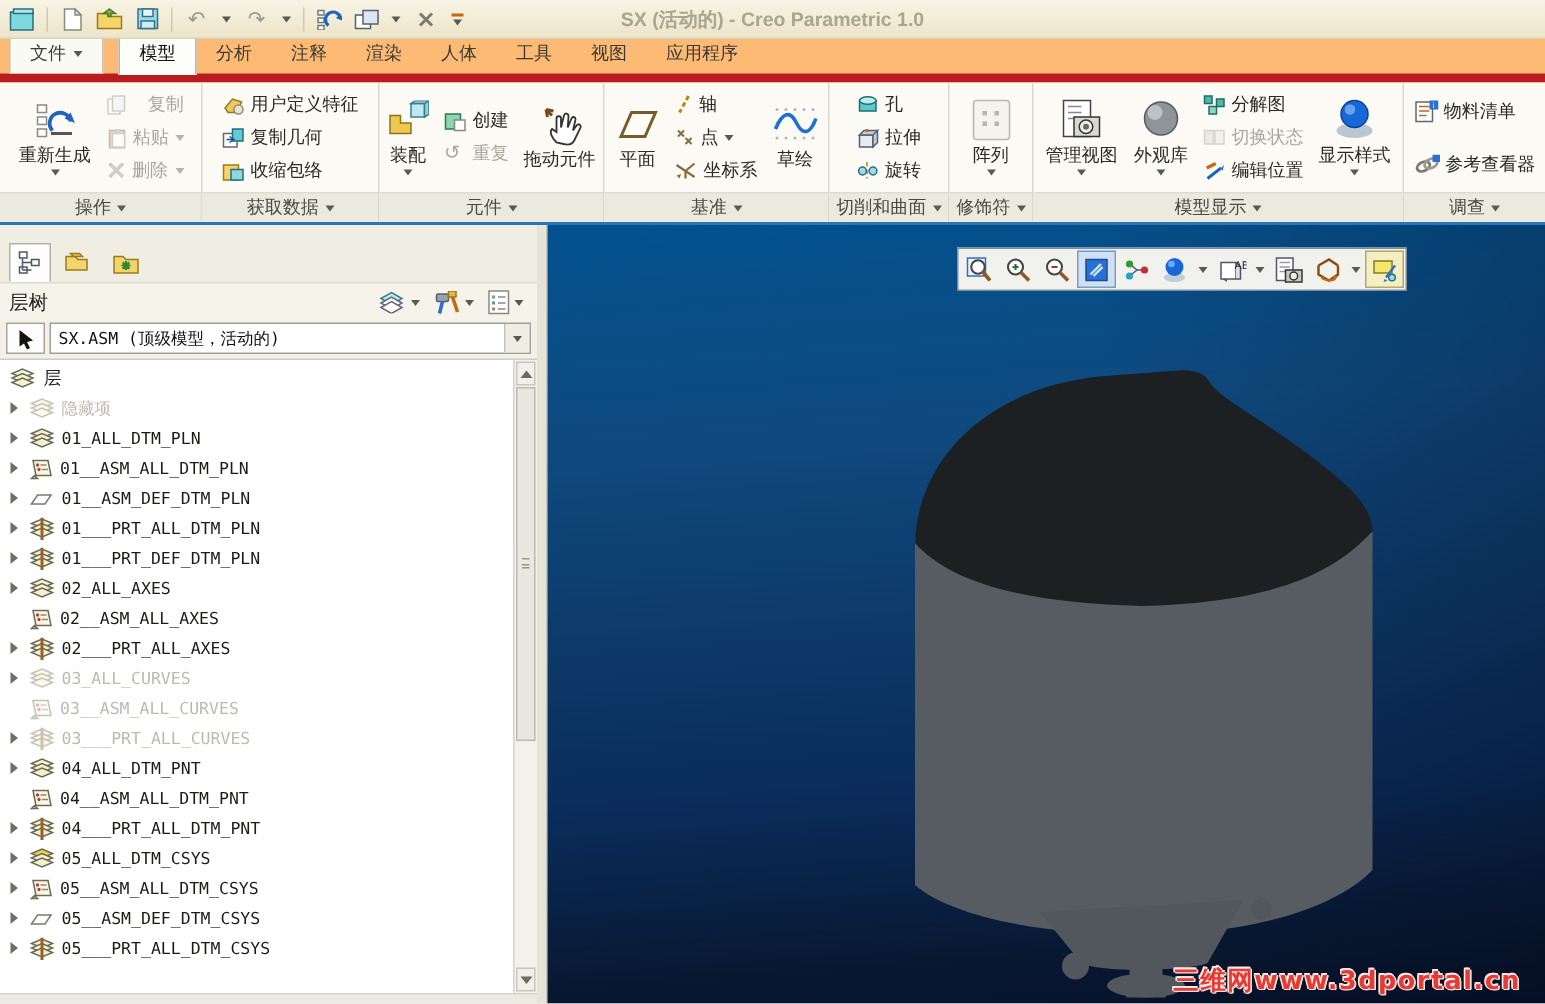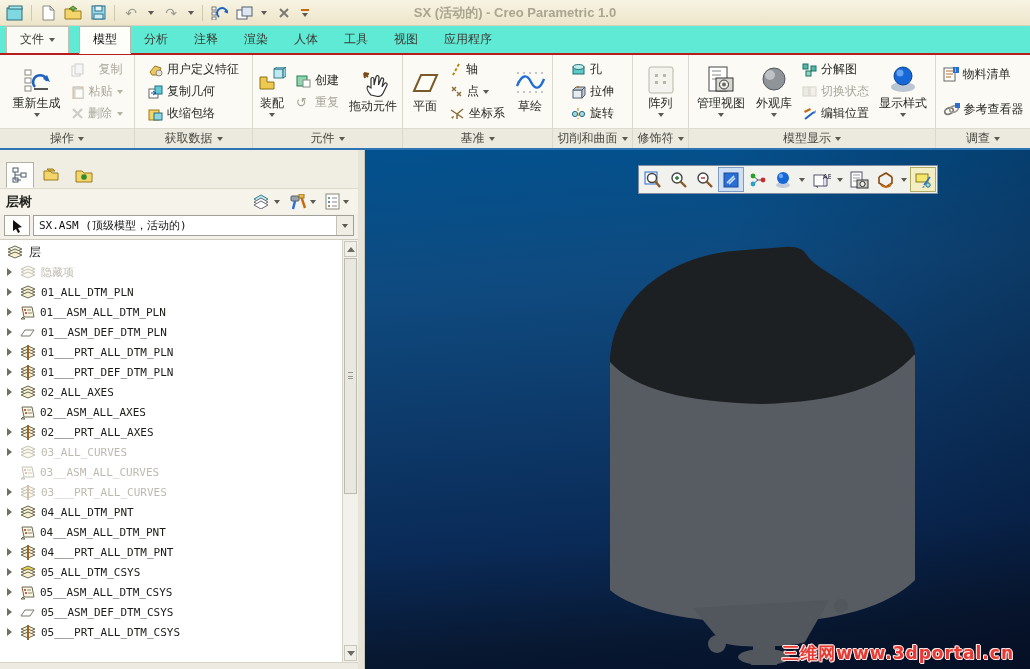--- a/index.html
+++ b/index.html
@@ -10,21 +10,21 @@
   
   .titlebar { height:26px; background:linear-gradient(#f8f4e4,#ece5c9); display:flex; align-items:center; position:relative; border-bottom:1px solid #d8d2bc; flex:none; }
   .qat { display:flex; align-items:center; gap:3px; padding-left:4px; height:100%; }
   .qbtn { width:22px; height:20px; display:flex; align-items:center; justify-content:center; border:1px solid transparent; border-radius:2px; }
   .qbtn svg { display:block; }
   .qsep { width:1px; height:16px; background:#cfc9b2; margin:0 2px; }
   .title-text { position:absolute; left:0; right:0; text-align:center; font-weight:bold; color:#a9a58f; font-size:13px; pointer-events:none; }
   .glyph { font-family:"DejaVu Sans",sans-serif; }
 
   
-  .tabbar { height:29px; background:#5eead4; display:flex; align-items:flex-end; padding-left:6px; border-bottom:2px solid #b91c1c; flex:none; }
+  .tabbar { height:29px; background:#fdba74; display:flex; align-items:flex-end; padding-left:6px; border-bottom:6px solid #b91c1c; flex:none; }
   .tab { padding:4px 13px 5px 13px; color:#3b3b35; cursor:default; white-space:nowrap; }
   .tab.file { background:#fafaf4; border:1px solid #c2c0b2; border-bottom:none; margin-right:10px; display:flex; gap:5px; align-items:center; }
   .tab.active { background:#fdfdfa; border:1px solid #b9b7aa; border-bottom:1px solid #fdfdfa; margin-bottom:-1px; color:#111; }
 
   
   .ribbon { height:95px; background:#fbfaf5; display:flex; flex:none; border-bottom:2px solid #2c74b4; }
   .rib-group { display:flex; flex-direction:column; border-right:1px solid #dbd9cc; flex:none; }
   .rib-content { flex:1; display:flex; align-items:center; justify-content:center; gap:3px; padding:2px 3px; }
   .rib-label { height:20px; background:#eceadf; border-top:1px solid #dedcd0; display:flex; align-items:center; justify-content:center; gap:4px; color:#4a4a42; font-size:12px; white-space:nowrap; }
   .rib-col { display:flex; flex-direction:column; justify-content:center; gap:1px; }
@@ -37,21 +37,21 @@
   .dd { width:0; height:0; border-left:3px solid transparent; border-right:3px solid transparent; border-top:4px solid #5a5a50; display:inline-block; }
   .dis .dd { border-top-color:#b5b3a6; }
 
   
   .main { flex:1; display:flex; min-height:0; }
   .left-panel { width:358px; flex:none; background:#f2f0e6; display:flex; flex-direction:column; }
   .panel-tabs { height:38px; display:flex; align-items:flex-end; gap:4px; padding:0 0 0 6px; background:#f0ede2; }
   .ptab { width:28px; height:26px; display:flex; align-items:center; justify-content:center; border:1px solid transparent; }
   .ptab.active { background:#fdfdfb; border:1px solid #b3b1a3; border-bottom:1px solid #fdfdfb; }
   .panel-header { height:26px; display:flex; align-items:center; padding:0 6px; background:#f5f3ea; border-top:1px solid #dddbce; }
-  .panel-title { font-weight:bold; color:#22221e; font-size:13px; }
+  .panel-title { font-weight:normal; color:#22221e; font-size:13px; }
   .ph-icons { margin-left:auto; display:flex; align-items:center; gap:3px; }
   .ph-btn { display:flex; align-items:center; gap:3px; padding:2px 3px; }
   .combo-row { height:25px; display:flex; align-items:center; gap:3px; padding:0 4px 2px 4px; background:#f2f0e8; }
   .cursor-btn { width:26px; height:21px; background:#fdfdfb; border:1px solid #a7a599; display:flex; align-items:center; justify-content:center; }
   .combo { flex:1; height:21px; background:#fff; border:1px solid #a0a096; display:flex; align-items:center; font-family:"DejaVu Sans Mono",monospace; font-size:11px; color:#111; padding-left:5px; white-space:nowrap; overflow:hidden; }
   .combo-arrow { margin-left:auto; width:17px; height:19px; display:flex; align-items:center; justify-content:center; background:#efede4; border-left:1px solid #c4c2b6; }
   .tree-wrap { flex:1; display:flex; min-height:0; border-top:1px solid #cfcdc0; }
   .tree { flex:1; background:#fff; overflow:hidden; padding:2px 0 0 4px; }
   .trow { height:20px; display:flex; align-items:center; gap:5px; font-family:"DejaVu Sans Mono",monospace; font-size:11px; color:#1b1b18; white-space:nowrap; }
   .trow .arr { width:10px; flex:none; display:flex; justify-content:center; }

